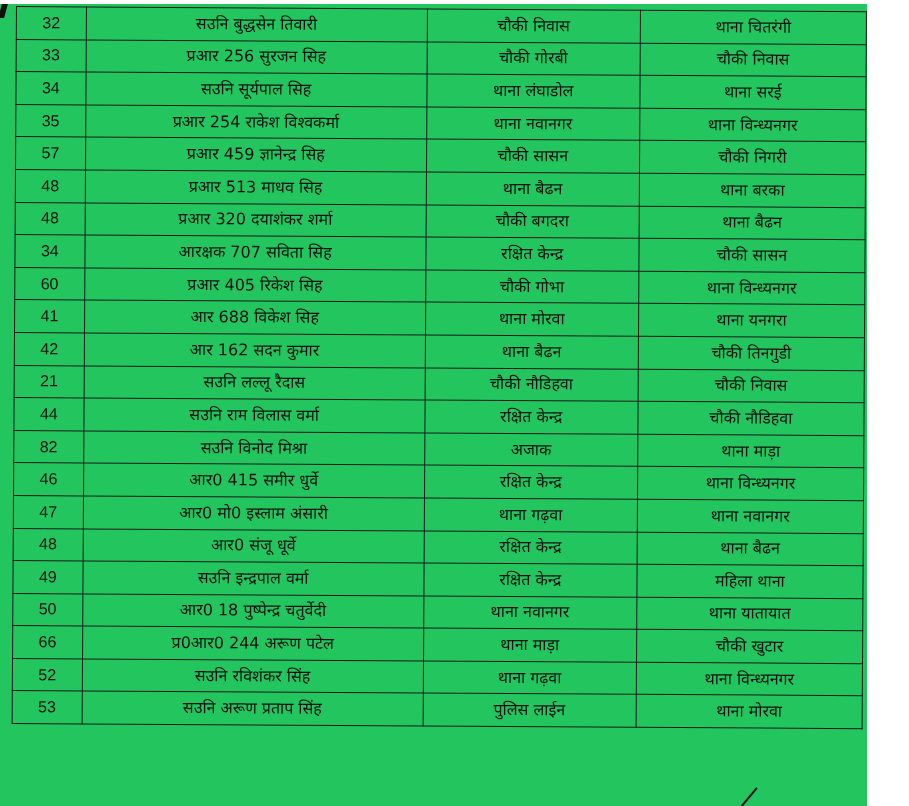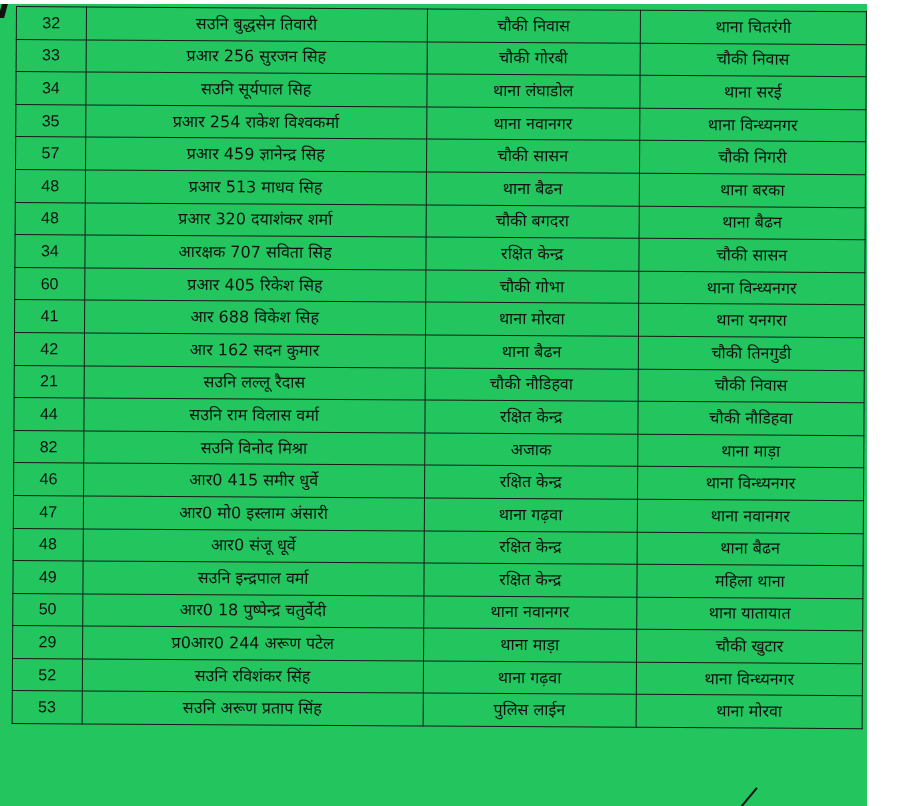--- a/index.html
+++ b/index.html
@@ -201,21 +201,21 @@
   </tr>
 
   <tr>
     <td class="col-sn">50</td>
     <td class="col-name">आर0 18 पुष्पेन्द्र चतुर्वेदी</td>
     <td class="col-from">थाना नवानगर</td>
     <td class="col-to">थाना यातायात</td>
   </tr>
 
   <tr>
-    <td class="col-sn">29</td>
+    <td class="col-sn">66</td>
     <td class="col-name">प्र0आर0 244 अरूण पटेल</td>
     <td class="col-from">थाना माड़ा</td>
     <td class="col-to">चौकी खुटार</td>
   </tr>
 
   <tr>
     <td class="col-sn">52</td>
     <td class="col-name">सउनि रविशंकर सिंह</td>
     <td class="col-from">थाना गढ़वा</td>
     <td class="col-to">थाना विन्ध्यनगर</td>

